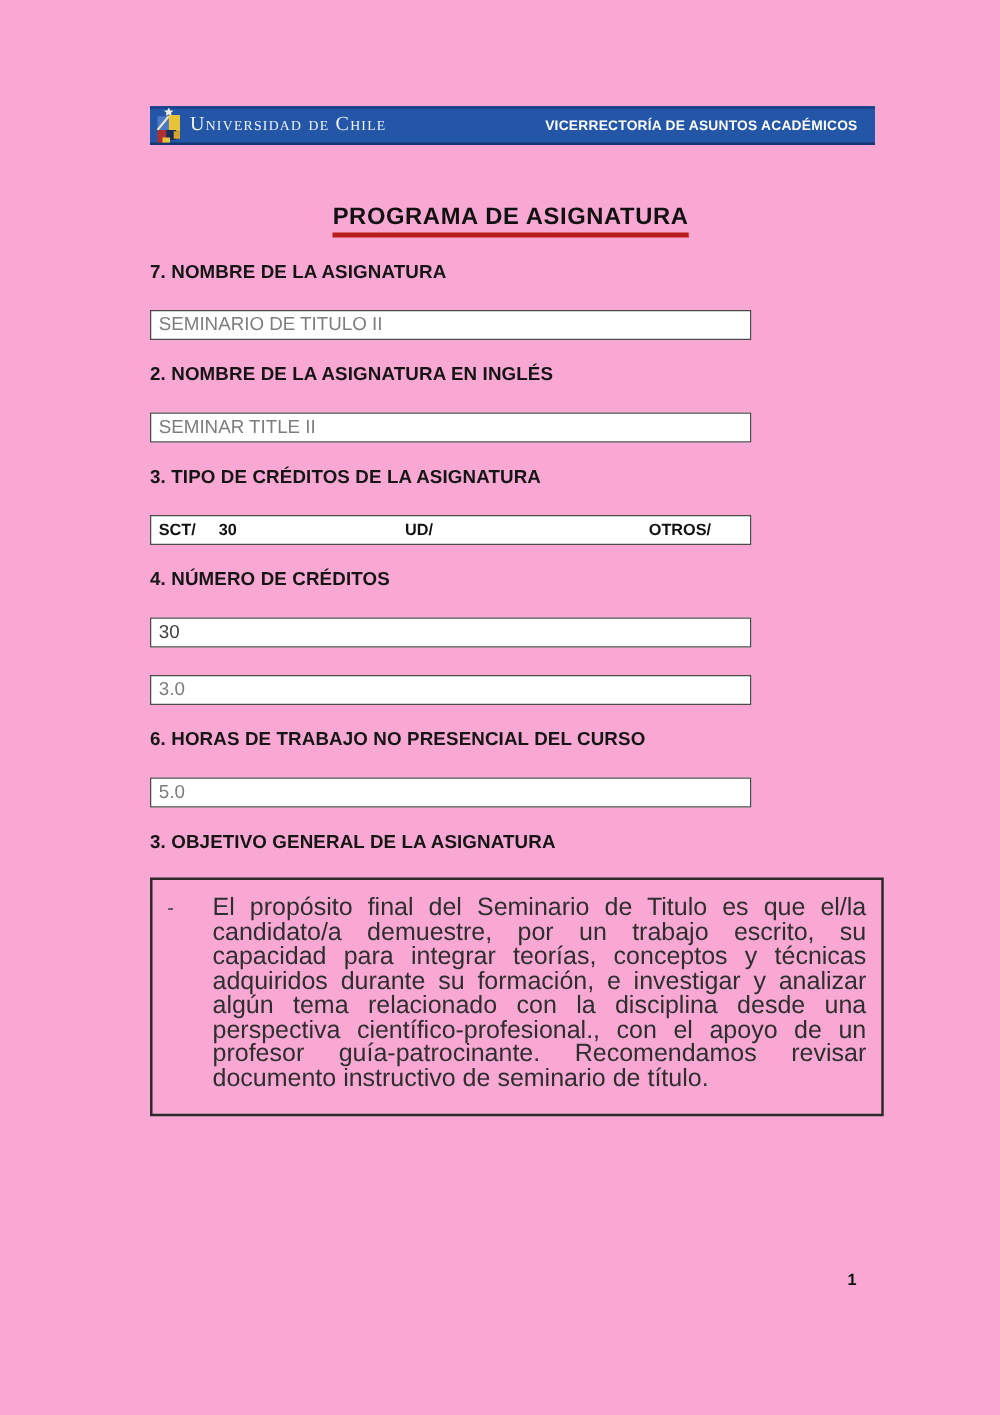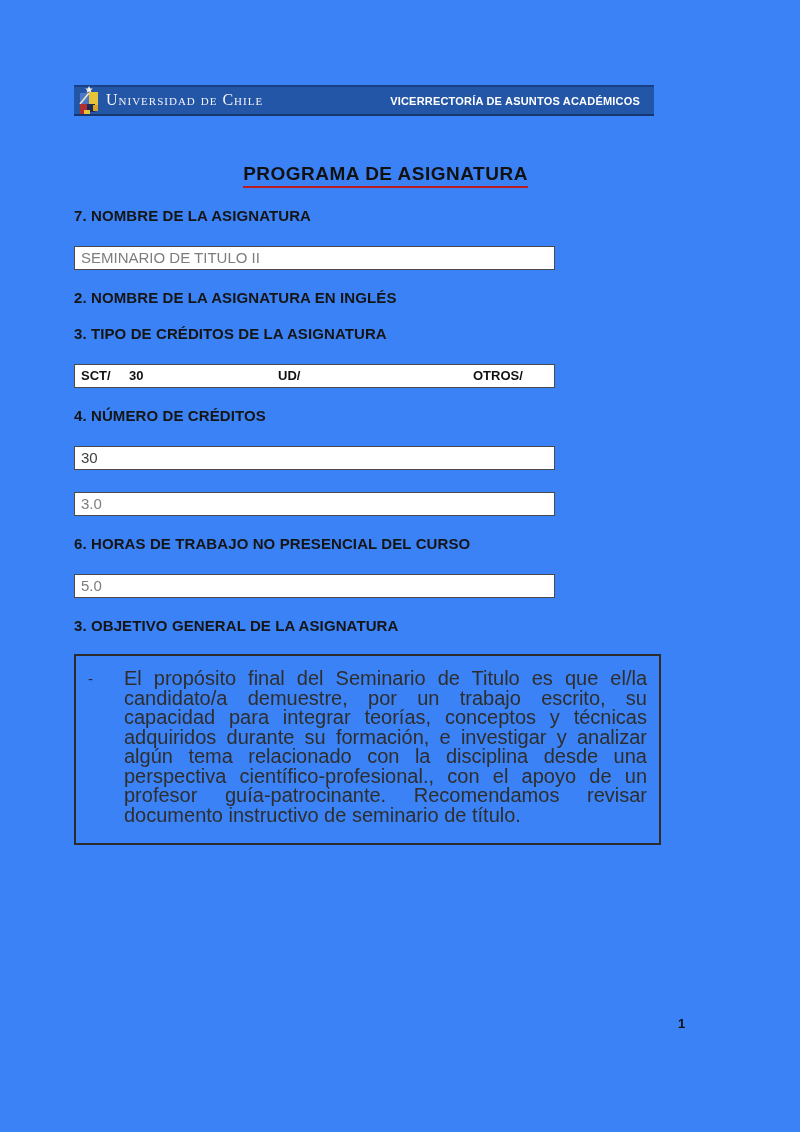--- a/index.html
+++ b/index.html
@@ -6,22 +6,22 @@
   html, body { background: #ffffff; }
   body {
     width: 800px; height: 1132px;
     font-family: "Liberation Sans", sans-serif;
     color: #1a1a1a;
     position: relative;
   }
   .page {
     position: relative;
     width: 800px; height: 1132px;
-    padding: 85px 103px 0 74px;
-    background: #3b82f6;
+    padding: 85px 103px 0 120px;
+    background: #f9a8d4;
     overflow: hidden;
   }
   
   .banner {
     width: 580px; height: 31px;
     background: #2356a7;
     border-top: 2px solid #1a3f85;
     border-bottom: 2px solid #16366f;
     display: flex;
     align-items: center;
@@ -47,21 +47,21 @@
     white-space: nowrap;
   }
   
   .title-row { text-align: center; margin-top: 47px; }
   .doc-title {
     display: inline-block;
     font-size: 19px;
     font-weight: bold;
     letter-spacing: 0.5px;
     color: #111111;
-    border-bottom: 2px solid #b91c1c;
+    border-bottom: 4px solid #b91c1c;
     padding-bottom: 1px;
   }
   
   .section-heading {
     margin-top: 20px;
     font-size: 15px;
     font-weight: bold;
     line-height: 16px;
     color: #151515;
     letter-spacing: 0.1px;
@@ -153,20 +153,23 @@
 
   <div>
     <div class="section-heading">7. NOMBRE DE LA ASIGNATURA</div>
     <div class="field-box">
       <span class="val-gray">SEMINARIO DE TITULO II</span>
     </div>
   </div>
 
   <div>
     <div class="section-heading">2. NOMBRE DE LA ASIGNATURA EN INGLÉS</div>
+    <div class="field-box">
+      <span class="val-gray">SEMINAR TITLE II</span>
+    </div>
   </div>
 
   <div>
     <div class="section-heading">3. TIPO DE CRÉDITOS DE LA ASIGNATURA</div>
     <div class="field-box credits">
       <span class="c-sct">SCT/</span>
       <span class="c-sctv">30</span>
       <span class="c-ud">UD/</span>
       <span class="c-otros">OTROS/</span>
     </div>

